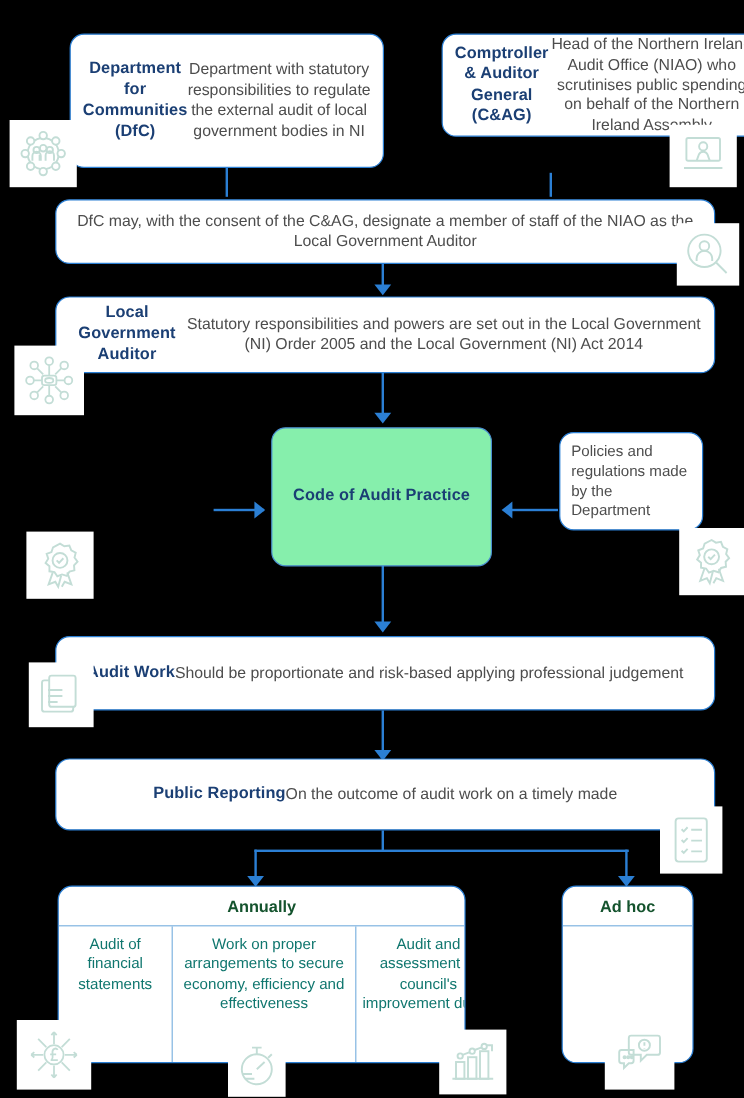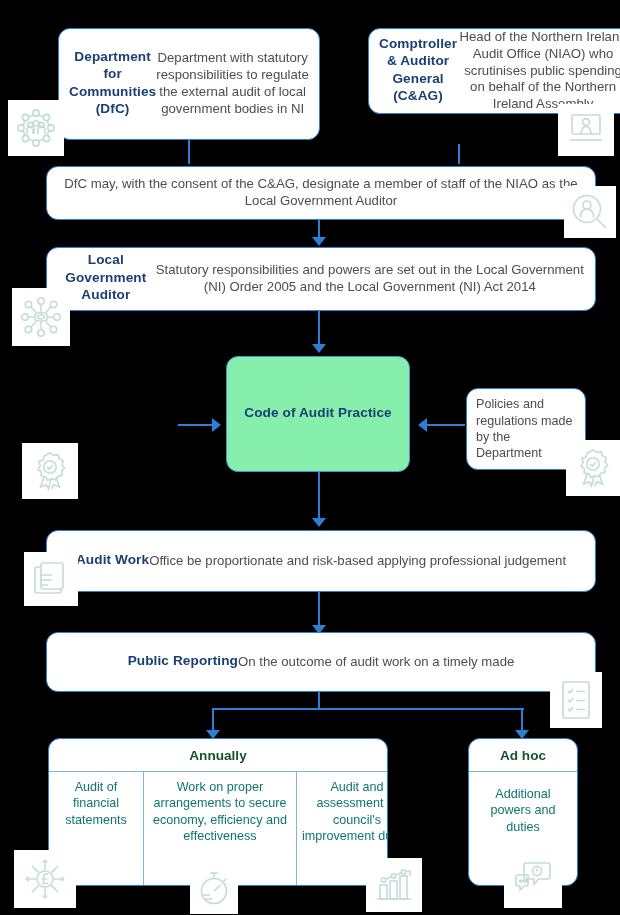--- a/index.html
+++ b/index.html
@@ -121,48 +121,45 @@
   <div class="card" style="left:46px;top:247px;width:550px;height:64px;">
     <div class="ttl">Local Government Auditor</div>
     <div class="bdy">Statutory responsibilities and powers are set out in the Local Government (NI) Order 2005 and the Local Government (NI) Act 2014</div>
   </div>
 
   <div class="card accent" style="left:226px;top:356px;width:184px;height:116px;">
     <div class="ttl">Code of Audit Practice</div>
   </div>
 
 
-  <div class="card small" style="left:466px;top:388px;width:120px;height:82px;">
+  <div class="card small" style="left:466px;top:360px;width:120px;height:82px;">
     <div class="bdy ta-left">Policies and regulations made by the Department</div>
   </div>
 
   <div class="card" style="left:46px;top:530px;width:550px;height:62px;">
     <div class="ttl">Audit Work</div>
-    <div class="bdy">Office be proportionate and risk-based applying professional judgement</div>
+    <div class="bdy">Should be proportionate and risk-based applying professional judgement</div>
   </div>
 
   <div class="card" style="left:46px;top:632px;width:550px;height:60px;">
     <div class="ttl">Public Reporting</div>
     <div class="bdy">On the outcome of audit work on a timely made</div>
   </div>
 
   <div class="splitcard" style="left:48px;top:738px;width:340px;height:148px;">
     <div class="head">Annually</div>
     <div class="cols">
       <div class="col w1">Audit of financial statements</div>
       <div class="col w2">Work on proper arrangements to secure economy, efficiency and effectiveness</div>
       <div class="col w3">Audit and assessment of council's improvement duties</div>
     </div>
   </div>
 
   <div class="splitcard" style="left:468px;top:738px;width:110px;height:148px;">
     <div class="head">Ad hoc</div>
-    <div class="cols">
-      <div class="col" style="padding-top:14px;">Additional powers and duties</div>
-    </div>
   </div>
 
   <div class="icontile" style="left:8px;top:100px;width:56px;height:56px;">
     <svg width="44" height="44" viewBox="0 0 44 44" fill="none" stroke="#c3ddd6" stroke-width="1.6">
       <circle cx="22" cy="22" r="13"></circle>
       <circle cx="22" cy="7" r="3.1" fill="#fff"></circle>
         <circle cx="22" cy="37" r="3.1" fill="#fff"></circle>
       <circle cx="7" cy="22" r="3.1" fill="#fff"></circle>
         <circle cx="37" cy="22" r="3.1" fill="#fff"></circle>
       <circle cx="11.5" cy="11.5" r="3.1" fill="#fff"></circle>

